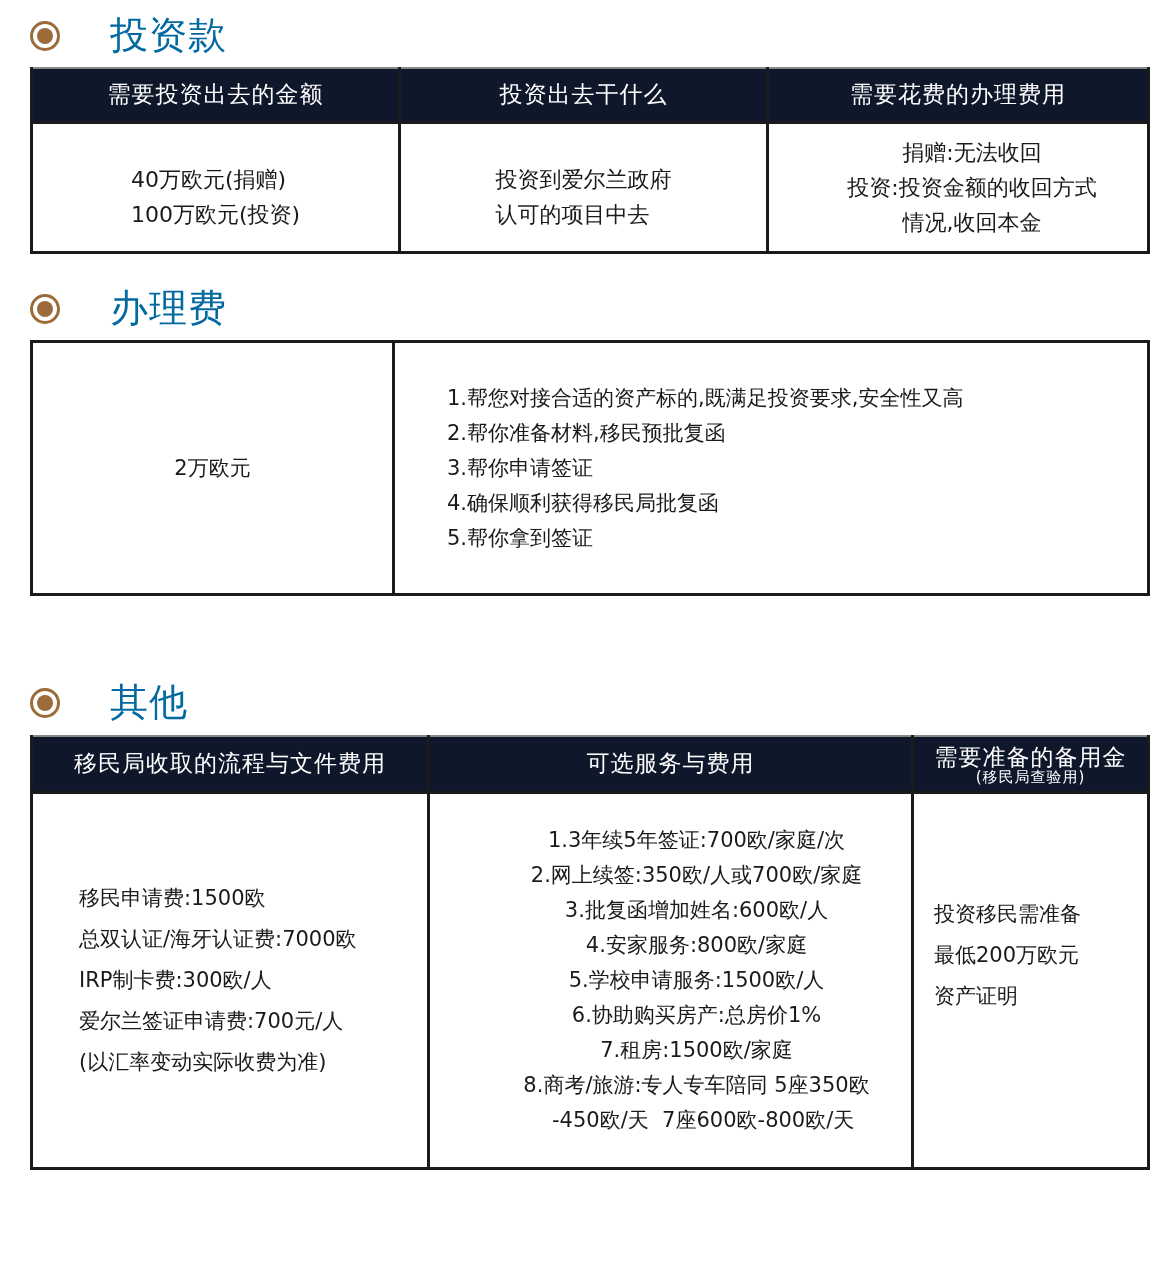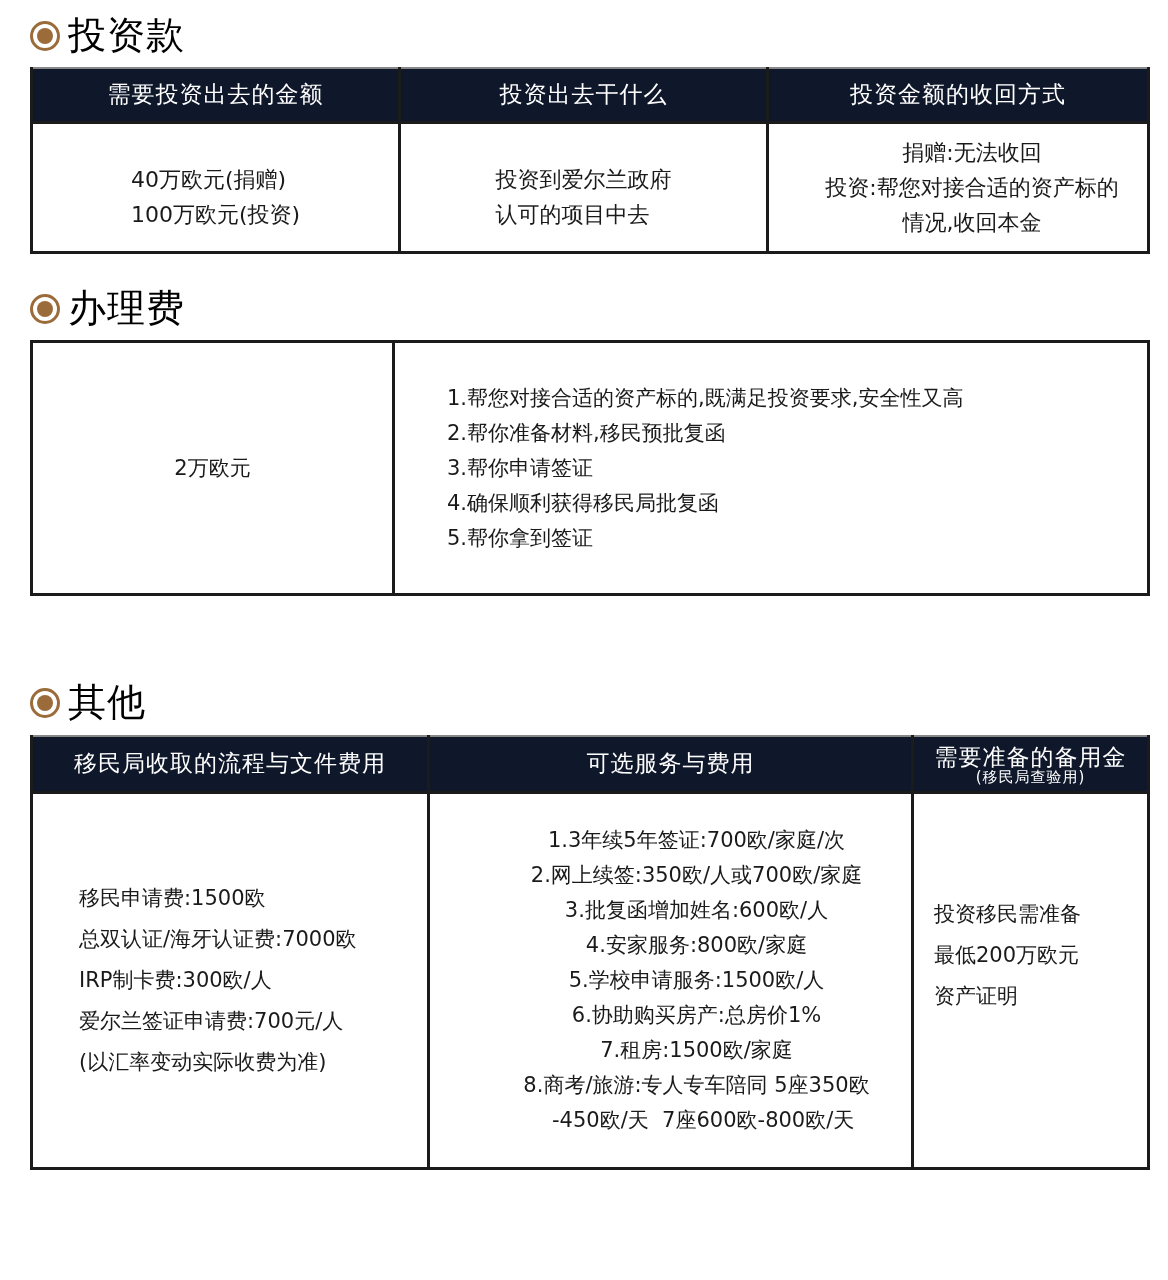--- a/index.html
+++ b/index.html
@@ -3,21 +3,21 @@
   <meta charset="utf-8">
   <style>
     html, body { margin: 0; padding: 0; background: #ffffff; }
     body {
       width: 1168px; height: 1280px; position: relative; overflow: hidden;
       font-family: "DejaVu Sans", "Liberation Sans", sans-serif;
       color: #1a1a1a;
     }
     .section-title {
       position: absolute; left: 30px; display: flex; align-items: center;
-      font-size: 38px; color: #000000; letter-spacing: 1px;
+      font-size: 38px; color: #0369a1; letter-spacing: 1px; gap: 42px;
     }
     .bullet {
       width: 30px; height: 30px; border-radius: 50%;
       border: 3px solid #9b6b3a; box-sizing: border-box;
       display: flex; align-items: center; justify-content: center;
       margin-right: 8px; flex: 0 0 auto;
     }
     .bullet::after {
       content: ""; width: 16px; height: 16px; border-radius: 50%; background: #9b6b3a;
     }
@@ -52,39 +52,39 @@
 <table class="info" style="top:67px;">
   <colgroup>
       <col style="width:368px">
       <col style="width:368px">
       <col style="width:381px">
     </colgroup>
   <tbody>
       <tr style="height:54px;">
     <th>需要投资出去的金额</th>
     <th>投资出去干什么</th>
-    <th>投资金额的收回方式</th>
+    <th>需要花费的办理费用</th>
   </tr>
   <tr style="height:130px;">
     <td class="cell-center">
       <div class="cell-inner lines">
         <div>40万欧元(捐赠)</div>
         <div>100万欧元(投资)</div>
       </div>
     </td>
     <td class="cell-center">
       <div class="cell-inner lines">
         <div>投资到爱尔兰政府</div>
         <div>认可的项目中去</div>
       </div>
     </td>
     <td style="padding-left:28px;text-align:center;">
       <div class="lines">
         <div>捐赠:无法收回</div>
-        <div>投资:帮您对接合适的资产标的</div>
+        <div>投资:投资金额的收回方式</div>
         <div>情况,收回本金</div>
       </div>
     </td>
   </tr>
 </tbody>
   </table>
 
 <div class="section-title" style="top:283px;">
   <span class="bullet"></span>
   <span>办理费</span>

